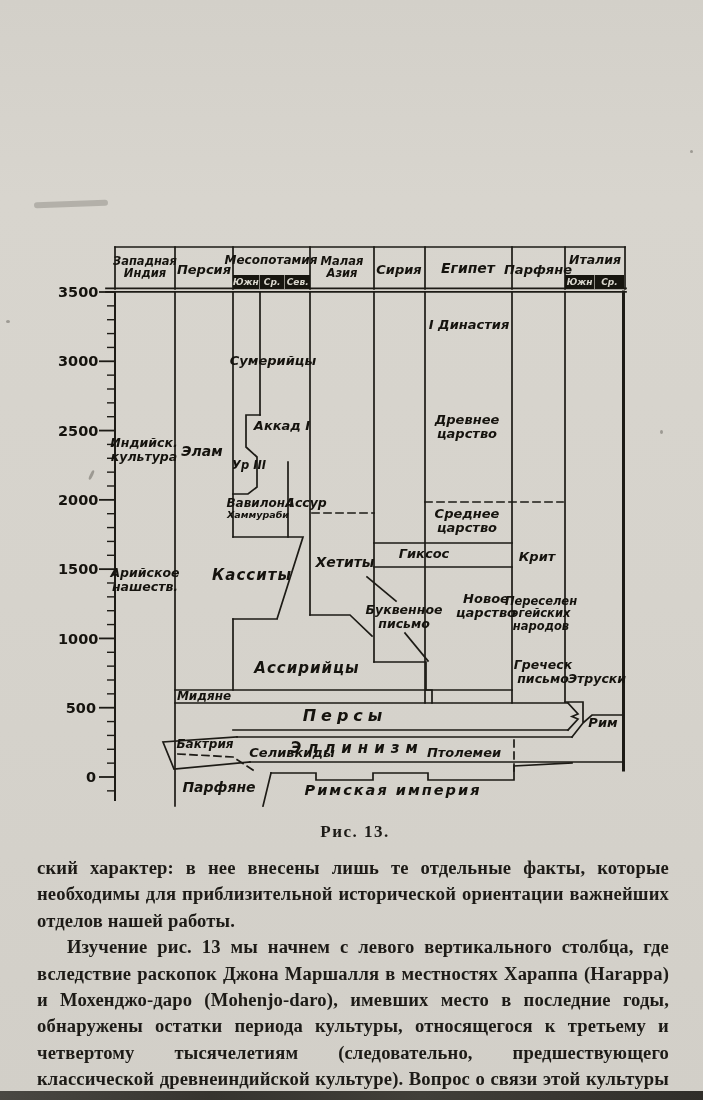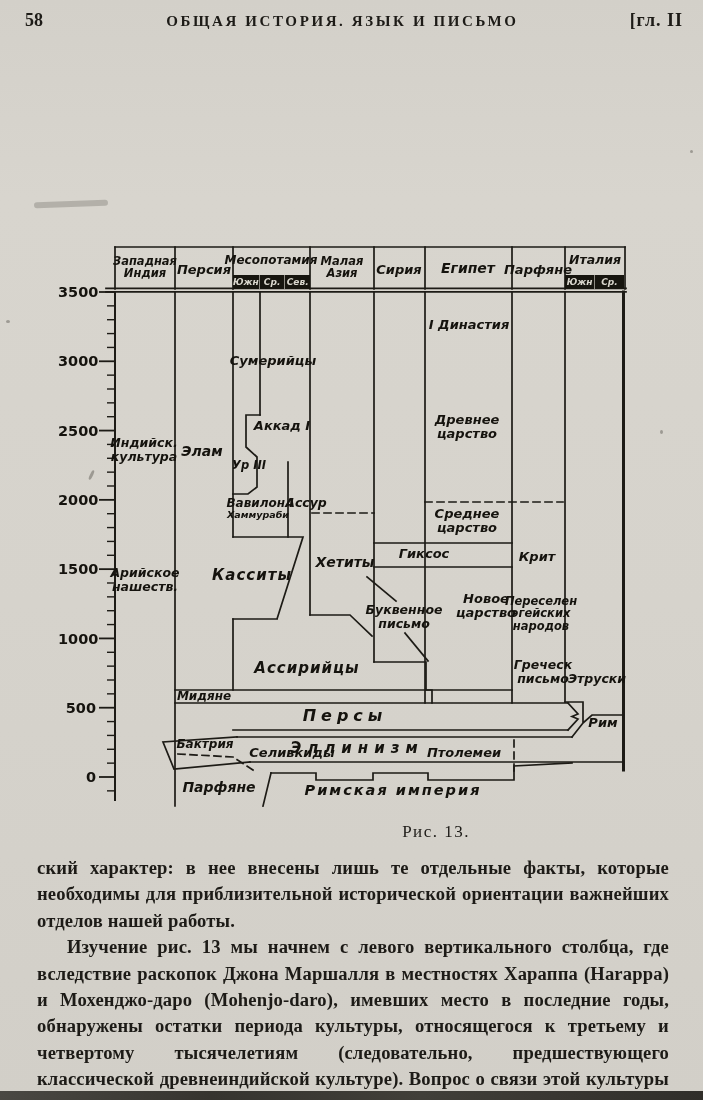--- a/index.html
+++ b/index.html
@@ -23,38 +23,33 @@
         text-align:center;font-family:"DejaVu Sans",sans-serif;font-style:italic;
         font-weight:bold;color:#15130e;font-size:13px;line-height:1.08;}
   .hdr{font-size:13px;}
   .tick{position:absolute;left:58px;width:38px;text-align:right;
         font-family:"DejaVu Sans",sans-serif;font-weight:600;font-size:14.5px;color:#15130e;}
   .subrow{position:absolute;display:flex;background:#17150f;height:14px;}
   .subrow .cell{flex:1;display:flex;align-items:center;justify-content:center;
         color:#d9d6cd;font-family:"DejaVu Sans",sans-serif;font-style:italic;
         font-weight:bold;font-size:9px;border-left:1px solid #8e8b83;}
   .subrow .cell:first-child{border-left:none;}
-  .caption{position:absolute;left:240px;top:822px;width:230px;text-align:right;
-        font-size:17px;font-weight:normal;letter-spacing:1.5px;}
+  .caption{position:absolute;left:240px;top:822px;width:230px;text-align:center;
+        font-size:17px;font-weight:bold;letter-spacing:1.5px;}
   
   .bottom-bar{position:absolute;left:0;top:1091px;width:703px;height:9px;
         background:linear-gradient(90deg,#4a4843,#36342f 30%,#413f39 60%,#302e2a);}
   .smudge{position:absolute;background:rgba(84,81,74,.28);border-radius:4px;}
   .speck{position:absolute;background:rgba(70,67,60,.4);border-radius:50%;}
 </style>
 </head>
 <body>
 
 <div class="page">
 
-  <div class="running-head">
-    <span class="rh-num">58</span>
-    <span class="rh-title">ОБЩАЯ ИСТОРИЯ. ЯЗЫК И ПИСЬМО</span>
-    <span class="rh-chap">[гл. II</span>
-  </div>
 
   <div class="textblock" style="top:46px;">
   </div>
 
   <svg id="chart-svg" class="fig-svg" viewBox="0 0 703 1100">
     <g stroke="#1d1b16" stroke-width="1.7" fill="none" stroke-linecap="square">
 
       <path d="M115,247 H625"></path>
       <path d="M115,247 V289 M175,247 V289 M233,247 V289 M310,247 V289 M374,247 V289 M425,247 V289 M512,247 V289 M565,247 V289 M625,247 V289"></path>
 

